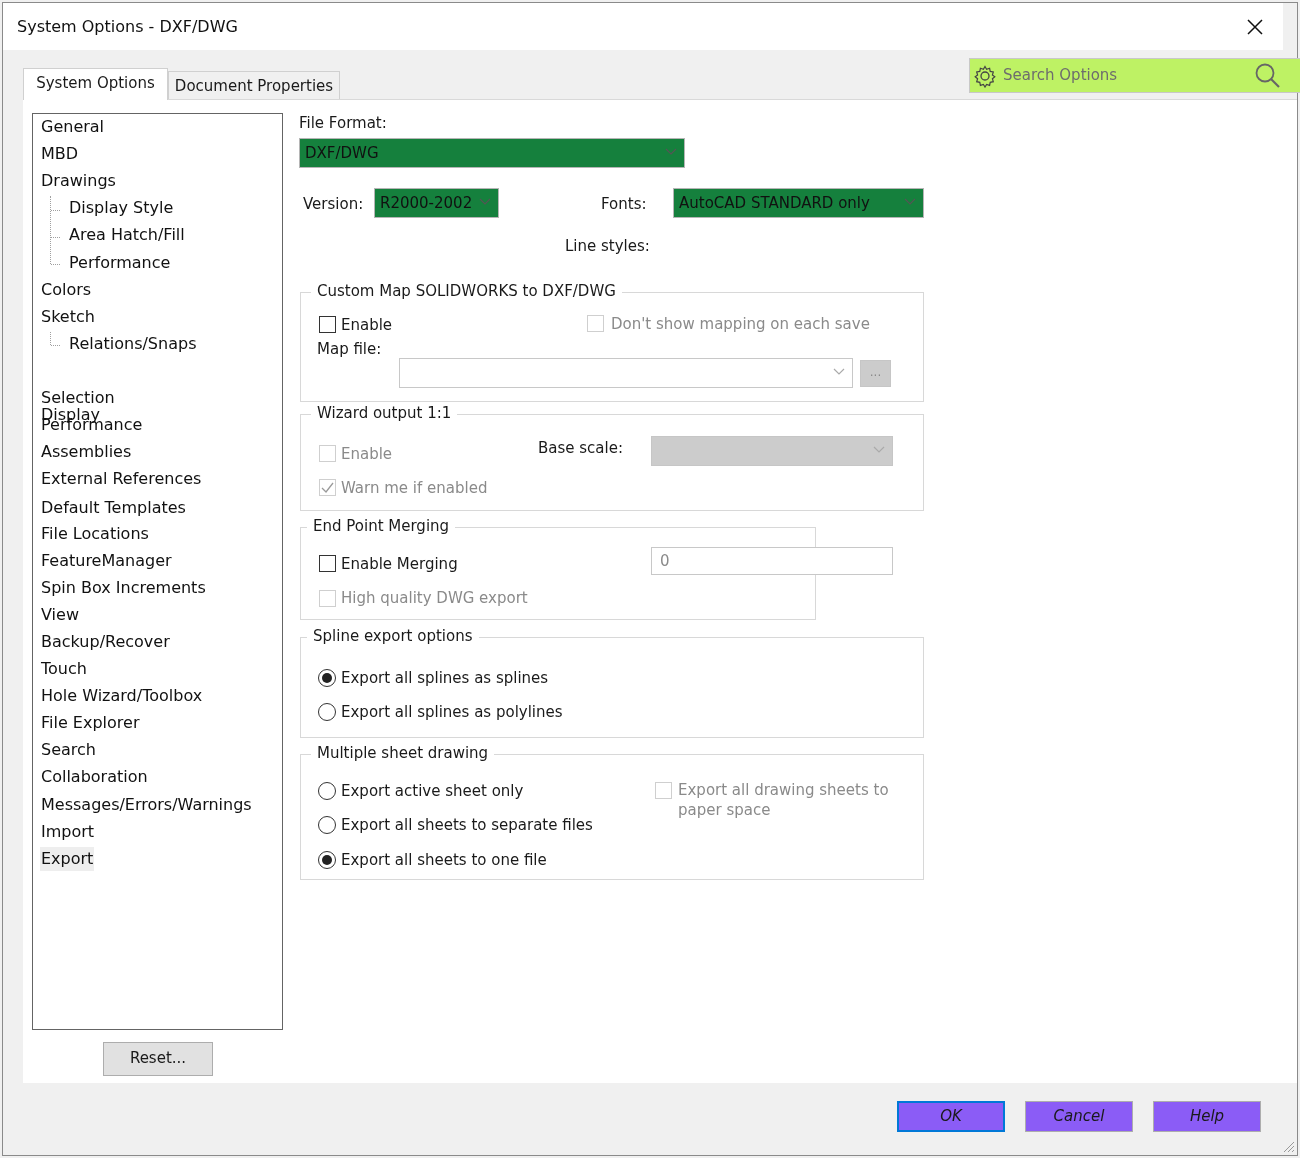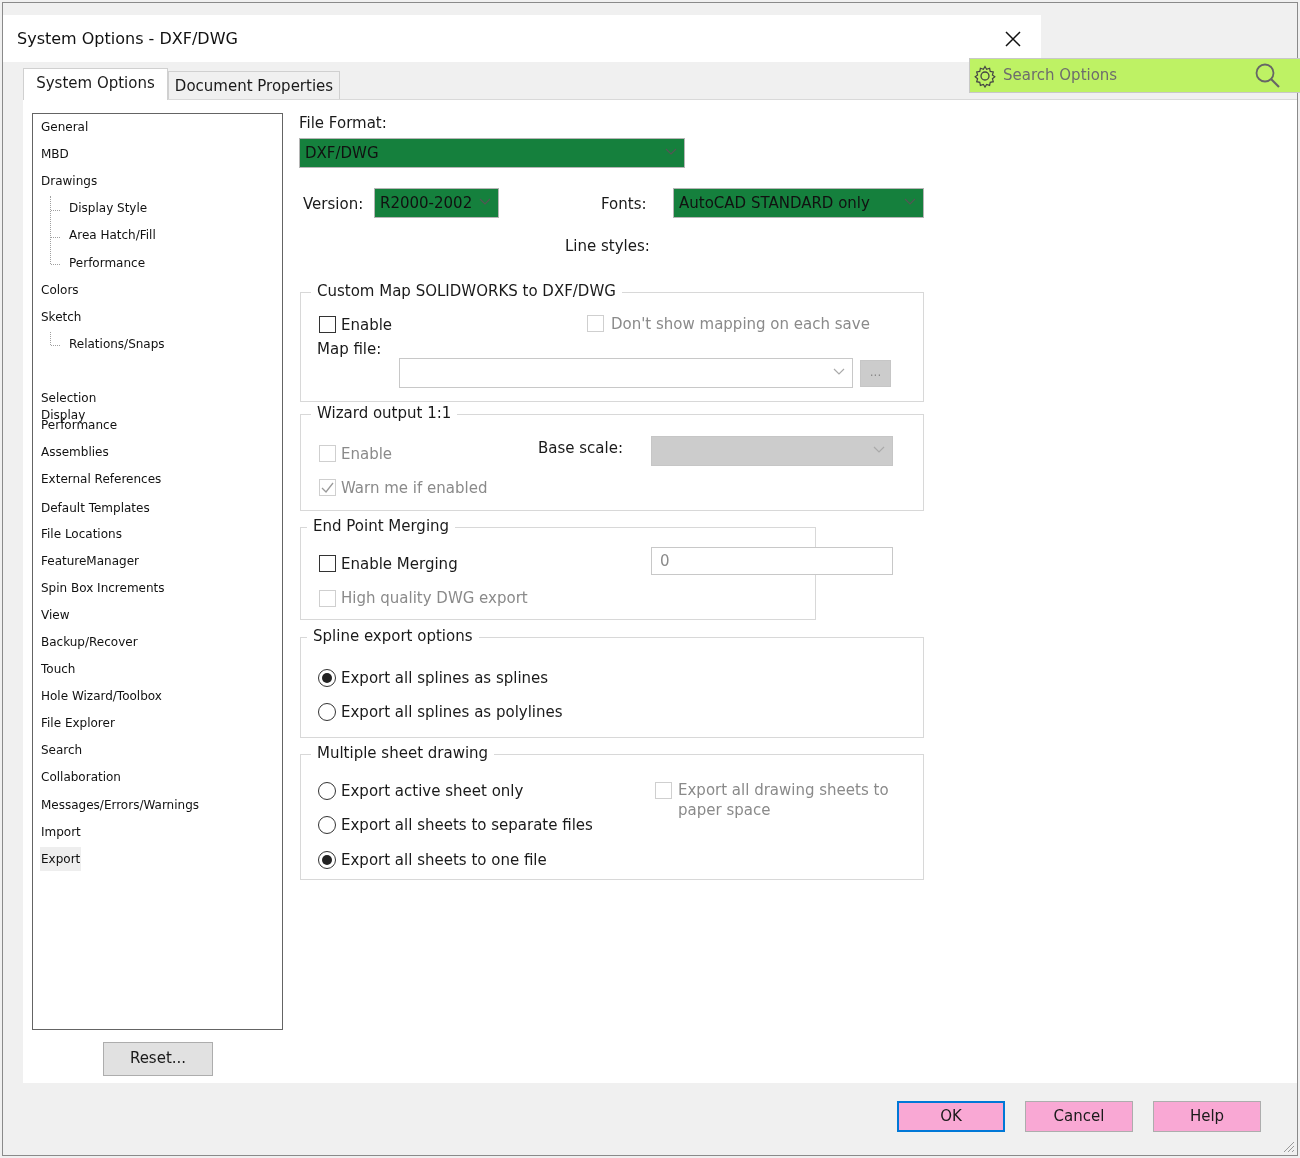--- a/index.html
+++ b/index.html
@@ -1,31 +1,31 @@
 <!DOCTYPE html>
 <html><head>
 <meta charset="utf-8">
 <style>
   html, body { margin:0; padding:0; }
   body { width:1300px; height:1158px; background:#f0f0f0; font-family:"DejaVu Sans", sans-serif; font-size:15px; color:#1a1a1a; position:relative; overflow:hidden; }
   .window { position:absolute; left:2px; top:2px; width:1294px; height:1152px; border:1px solid #8a8a8a; background:#f0f0f0; }
-  .titlebar { position:absolute; left:0; top:12px; width:1038px; height:47px; background:#fff; }
+  .titlebar { position:absolute; left:0; top:0; width:1280px; height:47px; background:#fff; }
   .title { position:absolute; left:14px; top:14px; font-size:16px; color:#111; }
   .close-btn { position:absolute; right:12px; top:8px; width:32px; height:32px; display:flex; align-items:center; justify-content:center; cursor:pointer; }
   .tabs { position:absolute; left:20px; top:66px; height:30px; }
   .tab { position:absolute; top:0; height:29px; padding:0 6px; line-height:28px; font-size:15px; border:1px solid #d0d0d0; border-bottom:none; }
   .tab.active { background:#fff; left:0; width:143px; height:31px; top:-1px; z-index:2; text-align:center; padding:0; }
   .tab.inactive { background:#f0f0f0; left:145px; width:170px; top:2px; height:27px; line-height:28px; text-align:center; padding:0; }
   .search { position:absolute; left:966px; top:55px; width:330px; height:33px; background:#bef264; border:1px solid #c8c8c8; border-right:none; }
   .search-gear { position:absolute; left:3px; top:5px; }
   .search-text { position:absolute; left:33px; top:7px; color:#6d6d6d; font-size:15px; }
   .search-mag { position:absolute; left:284px; top:3px; }
   .content { position:absolute; left:20px; top:96px; width:1274px; height:983px; background:#fff; border-top:1px solid #d9d9d9; }
   .tree { position:absolute; left:9px; top:13px; width:249px; height:915px; border:1px solid #646464; background:#fff; }
-  .tree-item { position:absolute; left:7px; height:24px; line-height:24px; font-size:12px; color:#111; white-space:nowrap; cursor:pointer; padding:0 1px; }
+  .tree-item { position:absolute; left:7px; height:24px; line-height:24px; font-size:16px; color:#111; white-space:nowrap; cursor:pointer; padding:0 1px; }
   .tree-item.child { left:35px; }
   .tree-item.selected { background:#eeeeee; }
   .tree-line-v { position:absolute; width:0; border-left:1px dotted #a0a0a0; }
   .tree-line-h { position:absolute; height:0; border-top:1px dotted #a0a0a0; width:9px; }
   .reset-btn { position:absolute; left:80px; top:942px; width:108px; height:32px; background:#e1e1e1; border:1px solid #adadad; font-size:15px; text-align:center; line-height:31px; cursor:pointer; }
   .lbl { position:absolute; font-size:15px; color:#1a1a1a; white-space:nowrap; }
   .lbl.dis { color:#8a8a8a; }
   .combo { position:absolute; height:30px; background:#15803d; border:1px solid #b5b5b5; box-sizing:border-box; cursor:pointer; }
   .combo .val { position:absolute; left:5px; top:5px; font-size:15px; color:#111; white-space:nowrap; }
   .combo .chev { position:absolute; right:7px; top:9px; }
@@ -33,21 +33,21 @@
   .combo.white { background:#fff; border-color:#c8c8c8; }
   .groupbox { position:absolute; border:1px solid #d8d8d8; box-sizing:border-box; }
   .groupbox .legend { position:absolute; left:10px; top:-11px; background:#fff; padding:0 6px 0 6px; font-size:15px; color:#1a1a1a; white-space:nowrap; }
   .chk { position:absolute; width:17px; height:17px; border:1px solid #333; background:#fff; box-sizing:border-box; cursor:pointer; }
   .chk.dis { border-color:#cfcfcf; }
   .radio { position:absolute; width:18px; height:18px; border:1px solid #333; border-radius:50%; background:#fff; box-sizing:border-box; cursor:pointer; }
   .radio.on::after { content:""; position:absolute; left:3px; top:3px; width:10px; height:10px; border-radius:50%; background:#222; }
   .textbox { position:absolute; height:28px; border:1px solid #c8c8c8; background:#fff; box-sizing:border-box; }
   .textbox .val { position:absolute; left:8px; top:4px; color:#8a8a8a; font-size:15px; }
   .small-btn { position:absolute; width:31px; height:27px; background:#cccccc; border:1px solid #c6c6c6; box-sizing:border-box; color:#8a8a8a; font-size:12px; text-align:center; line-height:22px; }
-  .footer-btn { position:absolute; top:1098px; width:108px; height:31px; background:#f9a8d4; border:1px solid #adadad; box-sizing:border-box; text-align:center; line-height:29px; font-size:15px; cursor:pointer; }
+  .footer-btn { position:absolute; top:1098px; width:108px; height:31px; background:#8b5cf6; border:1px solid #adadad; box-sizing:border-box; text-align:center; line-height:29px; font-size:15px; cursor:pointer;font-style:italic; }
   .footer-btn.default { border:2px solid #0078d7; line-height:27px; }
   .grip { position:absolute; right:2px; bottom:2px; }
 </style>
 </head>
 <body>
 
 <div class="window">
 
   <div class="titlebar">
     <span class="title">System Options - DXF/DWG</span>

